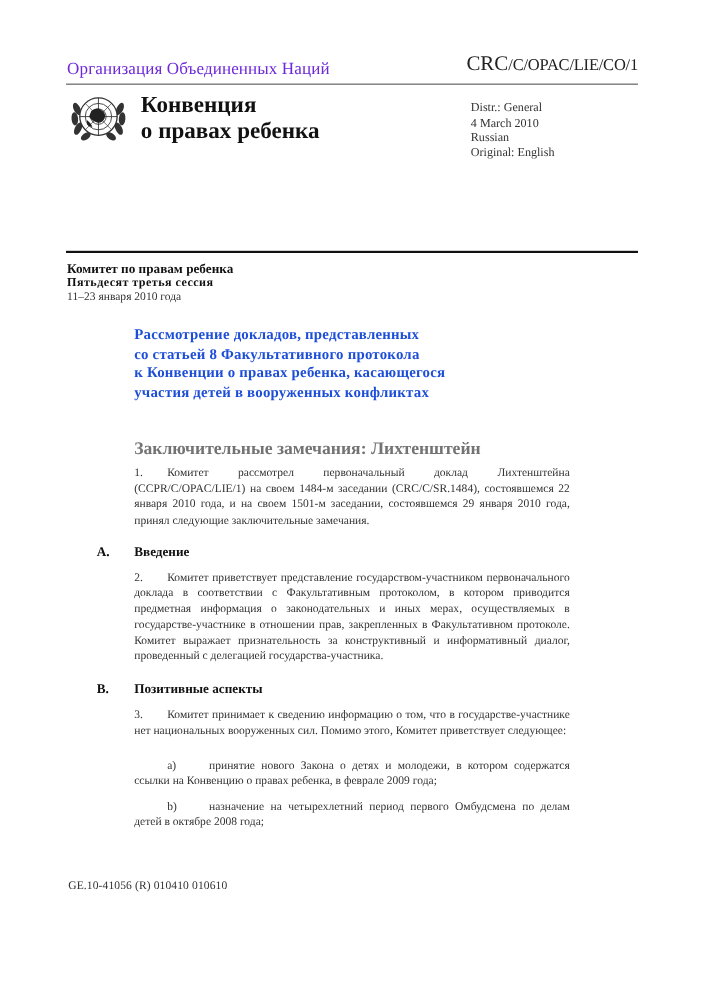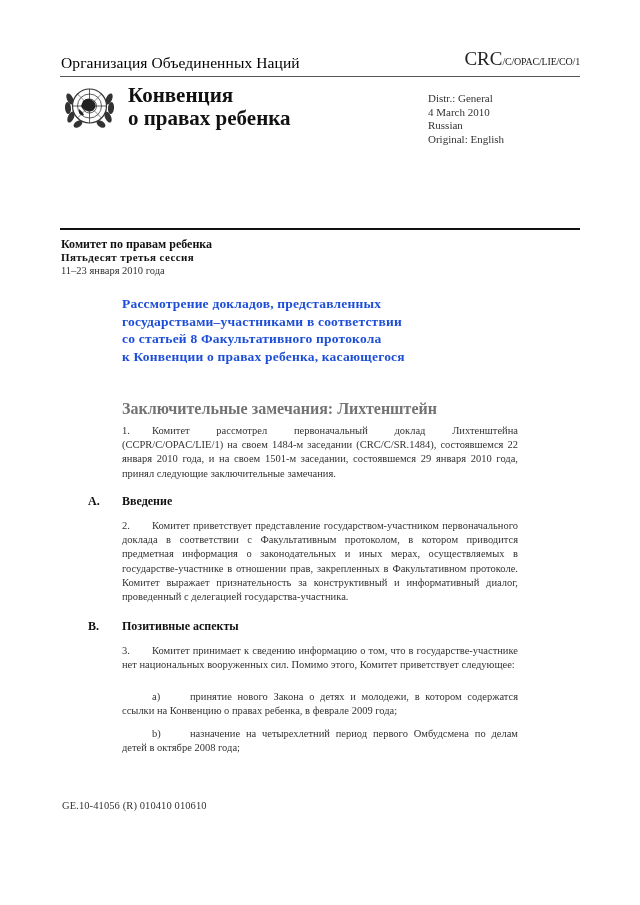--- a/index.html
+++ b/index.html
@@ -1,22 +1,22 @@
 <!DOCTYPE html>
 <html><head>
 <meta charset="utf-8">
 <style>
   html, body { margin: 0; padding: 0; background: #ffffff; }
   body { width: 640px; height: 905px; position: relative; overflow: hidden;
          font-family: "Liberation Serif", "DejaVu Serif", serif; color: #1a1a1a; }
   .abs { position: absolute; }
-  .org { left: 61px; top: 54px; font-size: 15.5px; color: #000000; letter-spacing: 0.1px; }
+  .org { left: 61px; top: 54px; font-size: 15.5px; color: #6d28d9; letter-spacing: 0.1px; }
   .symbol { right: 60px; top: 48px; white-space: nowrap; color: #222; }
   .symbol .big { font-size: 19px; }
-  .symbol .small { font-size: 10px; letter-spacing: -0.2px; }
+  .symbol .small { font-size: 15px; letter-spacing: -0.2px; }
   .rule-top { left: 60px; top: 76px; width: 520px; height: 1px; background: #555; }
   .emblem { left: 63px; top: 81px; width: 53px; height: 50px; }
   .conv-title { left: 128px; top: 84px; font-size: 21px; font-weight: bold; line-height: 23px; color: #111; }
   .distr { left: 428px; top: 92px; font-size: 11px; line-height: 13.5px; color: #333; }
   .rule-thick { left: 60px; top: 228px; width: 520px; height: 2px; background: #111; }
   .committee { left: 61px; top: 238px; color: #111; }
   .committee .c1 { font-size: 12px; font-weight: bold; line-height: 13px; }
   .committee .c2 { font-size: 11px; font-weight: bold; line-height: 13px; letter-spacing: 0.4px; }
   .committee .c3 { font-size: 10.5px; line-height: 13px; color: #333; }
   .main-title { left: 122px; top: 295px; font-size: 13.5px; font-weight: bold; line-height: 17.5px; color: #1d4ed8; letter-spacing: 0.2px; }
@@ -80,23 +80,23 @@
 <div class="abs rule-thick"></div>
 
 <div class="abs committee">
   <div class="c1">Комитет по правам ребенка</div>
   <div class="c2">Пятьдесят третья сессия</div>
   <div class="c3">11–23 января 2010 года</div>
 </div>
 
 <div class="abs main-title">
   <div>Рассмотрение докладов, представленных</div>
-  <div>государствами–участниками в соответствии</div>
   <div>со статьей 8 Факультативного протокола</div>
   <div>к Конвенции о правах ребенка, касающегося</div>
+  <div>участия детей в вооруженных конфликтах</div>
 </div>
 
 <div class="abs sub-title">Заключительные замечания: Лихтенштейн</div>
 
 <div class="abs para" style="top: 424px;">
   <span class="num">1.</span><span>Комитет рассмотрел первоначальный доклад Лихтенштейна (CCPR/C/OPAC/LIE/1) на своем 1484-м заседании (CRC/C/SR.1484), состоявшемся 22 января 2010 года, и на своем 1501-м заседании, состоявшемся 29 января 2010 года, принял следующие заключительные замечания.</span>
 </div>
 
 <div class="abs sec-head sec-letter" style="top: 494px;">A.</div>
 <div class="abs sec-head sec-text" style="top: 494px;">Введение</div>

